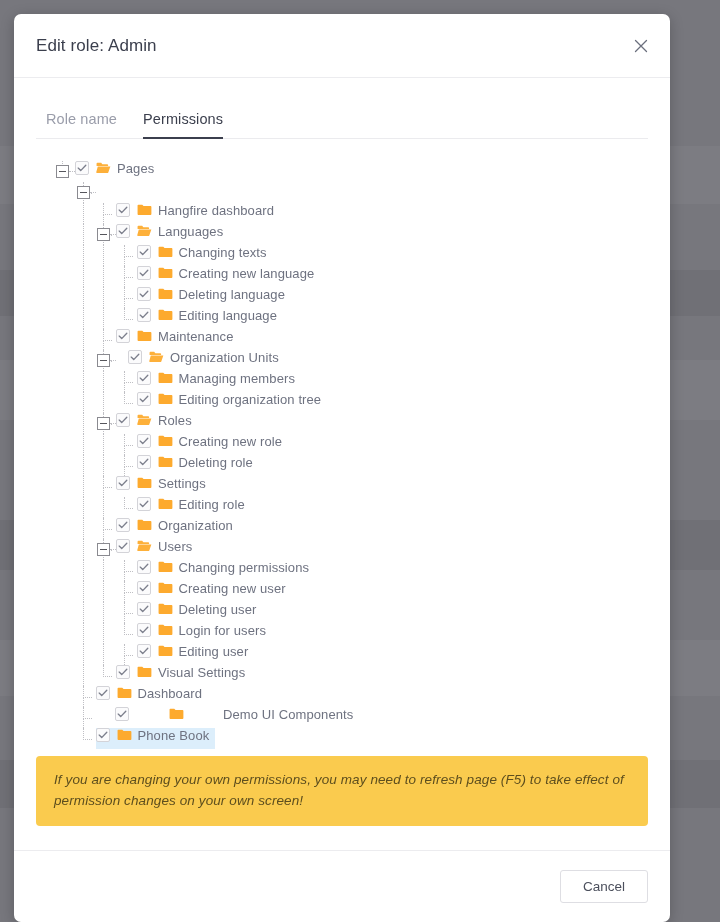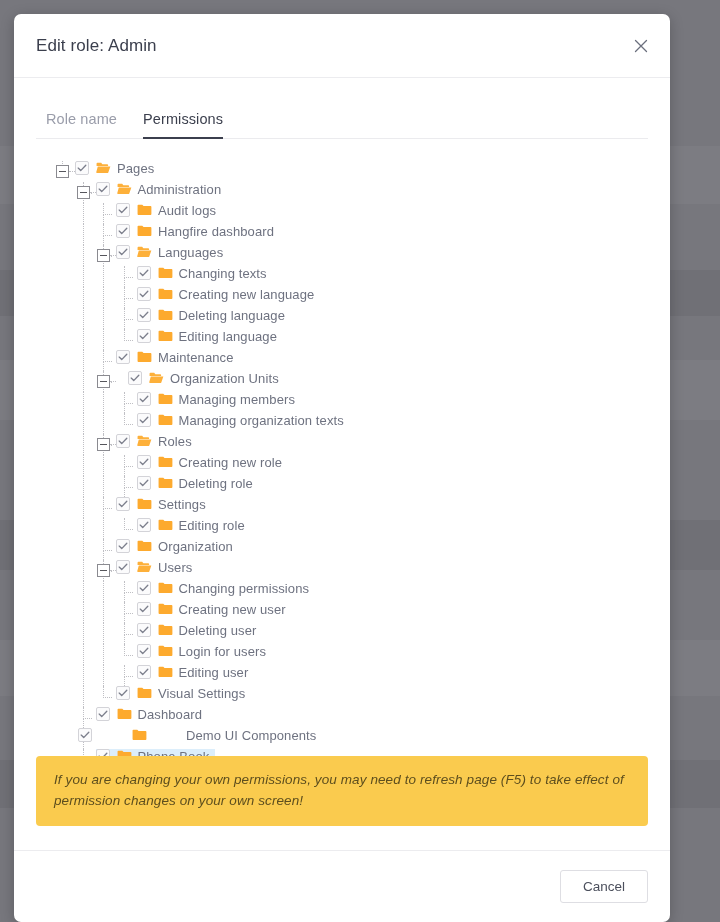--- a/index.html
+++ b/index.html
@@ -321,52 +321,20 @@
               </svg>
             </span>
             <span class="node-label">Pages</span>
           </div>
         </div>
         <div class="tree-row">
           <div class="elbow" style="left: 46.5px; width: 8px;"></div>
           <div class="guide" style="left: 46.5px; top: 11px; height: 10px;"></div>
           <div class="expander" style="left: 40.5px;"></div>
           <div class="expander-dash" style="left: 53.5px;"></div>
-          <div class="row-inner" style="margin-left: 59.5px;">
-            <span class="cb">
-              <svg width="10" height="10" viewBox="0 0 10 10">
-                <path d="M1.2 5.1 L3.7 7.6 L8.8 2.2" stroke="#7c7f8c" stroke-width="1.35" fill="none" stroke-linecap="round" stroke-linejoin="round"></path>
-              </svg>
-            </span>
-            <span style="display: inline-flex;">
-              <svg class="folder" viewBox="0 0 16 13">
-                <path d="M0.6 2.4 a0.9 0.9 0 0 1 0.9 -0.9 h4 l1.3 1.5 h5.2 a0.9 0.9 0 0 1 0.9 0.9 v1.1 h-12.3 z" fill="#fdb03a"></path>
-                <path d="M1.9 5.4 h13.4 l-2.2 6.3 a1 1 0 0 1 -0.95 0.7 h-11.1 a0.8 0.8 0 0 1 -0.75 -1 z" fill="#fdb03a"></path>
-              </svg>
-            </span>
-            <span class="node-label">Administration</span>
-          </div>
-        </div>
-        <div class="tree-row">
-          <div class="guide" style="left: 46.5px;"></div>
-          <div class="elbow" style="left: 67px; width: 8px;"></div>
-          <div class="guide" style="left: 67px; top: 11px; height: 10px;"></div>
-          <div class="row-inner" style="margin-left: 80px;">
-            <span class="cb">
-              <svg width="10" height="10" viewBox="0 0 10 10">
-                <path d="M1.2 5.1 L3.7 7.6 L8.8 2.2" stroke="#7c7f8c" stroke-width="1.35" fill="none" stroke-linecap="round" stroke-linejoin="round"></path>
-              </svg>
-            </span>
-            <span style="display: inline-flex;">
-              <svg class="folder" viewBox="0 0 16 13">
-                <path d="M0.6 2.2 a0.9 0.9 0 0 1 0.9 -0.9 h4.1 l1.35 1.55 h7.5 a0.9 0.9 0 0 1 0.9 0.9 v7.6 a0.9 0.9 0 0 1 -0.9 0.9 h-12.95 a0.9 0.9 0 0 1 -0.9 -0.9 z" fill="#fdaa2e"></path>
-              </svg>
-            </span>
-            <span class="node-label">Audit logs</span>
-          </div>
         </div>
         <div class="tree-row">
           <div class="guide" style="left: 46.5px;"></div>
           <div class="elbow" style="left: 67px; width: 8px;"></div>
           <div class="guide" style="left: 67px; top: 11px; height: 10px;"></div>
           <div class="row-inner" style="margin-left: 80px;">
             <span class="cb">
               <svg width="10" height="10" viewBox="0 0 10 10">
                 <path d="M1.2 5.1 L3.7 7.6 L8.8 2.2" stroke="#7c7f8c" stroke-width="1.35" fill="none" stroke-linecap="round" stroke-linejoin="round"></path>
               </svg>
@@ -541,21 +509,21 @@
             <span class="cb">
               <svg width="10" height="10" viewBox="0 0 10 10">
                 <path d="M1.2 5.1 L3.7 7.6 L8.8 2.2" stroke="#7c7f8c" stroke-width="1.35" fill="none" stroke-linecap="round" stroke-linejoin="round"></path>
               </svg>
             </span>
             <span style="display: inline-flex;">
               <svg class="folder" viewBox="0 0 16 13">
                 <path d="M0.6 2.2 a0.9 0.9 0 0 1 0.9 -0.9 h4.1 l1.35 1.55 h7.5 a0.9 0.9 0 0 1 0.9 0.9 v7.6 a0.9 0.9 0 0 1 -0.9 0.9 h-12.95 a0.9 0.9 0 0 1 -0.9 -0.9 z" fill="#fdaa2e"></path>
               </svg>
             </span>
-            <span class="node-label">Managing organization texts</span>
+            <span class="node-label">Editing organization tree</span>
           </div>
         </div>
         <div class="tree-row">
           <div class="guide" style="left: 46.5px;"></div>
           <div class="elbow" style="left: 67px; width: 8px;"></div>
           <div class="guide" style="left: 67px; top: 11px; height: 10px;"></div>
           <div class="expander" style="left: 61px;"></div>
           <div class="expander-dash" style="left: 74px;"></div>
           <div class="row-inner" style="margin-left: 80px;">
             <span class="cb">
@@ -809,21 +777,21 @@
               <svg class="folder" viewBox="0 0 16 13">
                 <path d="M0.6 2.2 a0.9 0.9 0 0 1 0.9 -0.9 h4.1 l1.35 1.55 h7.5 a0.9 0.9 0 0 1 0.9 0.9 v7.6 a0.9 0.9 0 0 1 -0.9 0.9 h-12.95 a0.9 0.9 0 0 1 -0.9 -0.9 z" fill="#fdaa2e"></path>
               </svg>
             </span>
             <span class="node-label">Dashboard</span>
           </div>
         </div>
         <div class="tree-row">
           <div class="elbow" style="left: 46.5px; width: 8px;"></div>
           <div class="guide" style="left: 46.5px; top: 11px; height: 10px;"></div>
-          <div class="row-inner" style="margin-left: 42px; gap: 33px;">
+          <div class="row-inner" style="margin-left: 79px; gap: 33px;">
             <span class="cb">
               <svg width="10" height="10" viewBox="0 0 10 10">
                 <path d="M1.2 5.1 L3.7 7.6 L8.8 2.2" stroke="#7c7f8c" stroke-width="1.35" fill="none" stroke-linecap="round" stroke-linejoin="round"></path>
               </svg>
             </span>
             <span style="display: inline-flex;">
               <svg class="folder" viewBox="0 0 16 13">
                 <path d="M0.6 2.2 a0.9 0.9 0 0 1 0.9 -0.9 h4.1 l1.35 1.55 h7.5 a0.9 0.9 0 0 1 0.9 0.9 v7.6 a0.9 0.9 0 0 1 -0.9 0.9 h-12.95 a0.9 0.9 0 0 1 -0.9 -0.9 z" fill="#fdaa2e"></path>
               </svg>
             </span>

